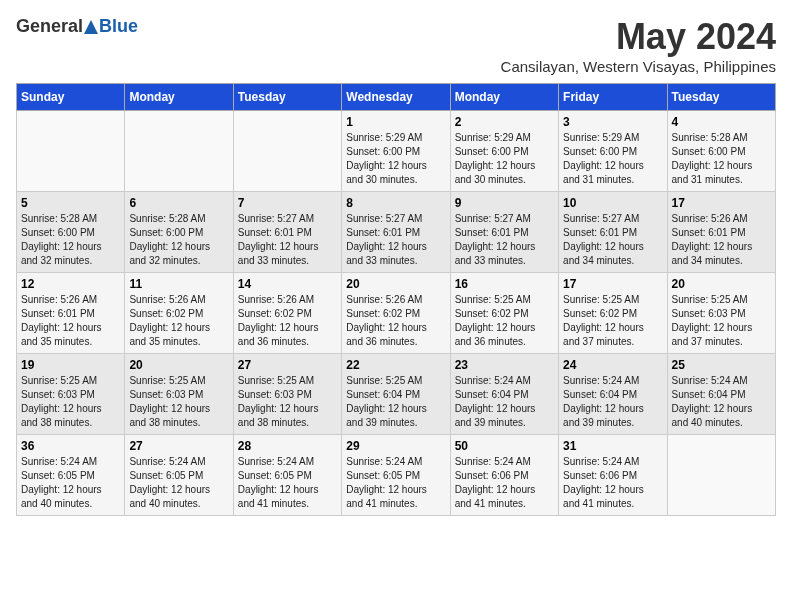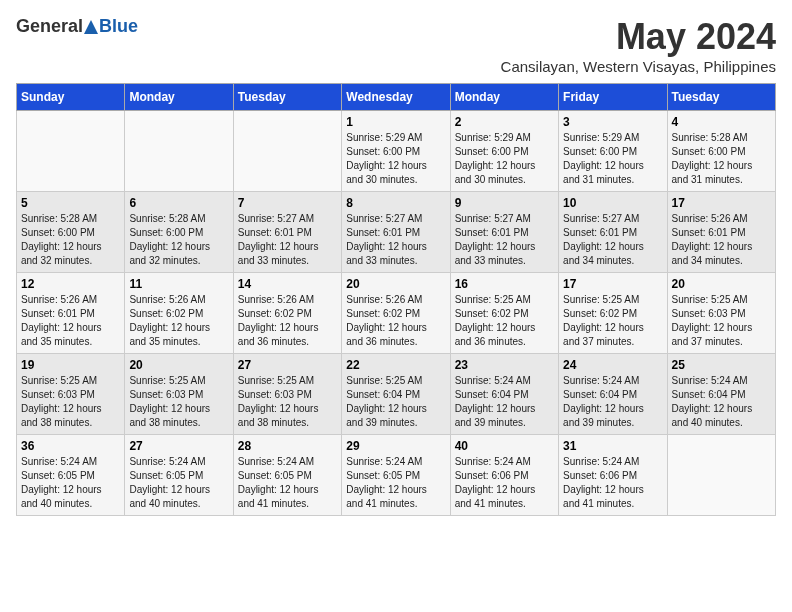--- a/index.html
+++ b/index.html
@@ -330,21 +330,21 @@
 and 41 minutes.</div>
         </td>
         <td>
           <span class="day-num">29</span>
           <div class="day-info" style="white-space: pre-line;">Sunrise: 5:24 AM
 Sunset: 6:05 PM
 Daylight: 12 hours
 and 41 minutes.</div>
         </td>
         <td>
-          <span class="day-num">40</span>
+          <span class="day-num">50</span>
           <div class="day-info" style="white-space: pre-line;">Sunrise: 5:24 AM
 Sunset: 6:06 PM
 Daylight: 12 hours
 and 41 minutes.</div>
         </td>
         <td>
           <span class="day-num">31</span>
           <div class="day-info" style="white-space: pre-line;">Sunrise: 5:24 AM
 Sunset: 6:06 PM
 Daylight: 12 hours

